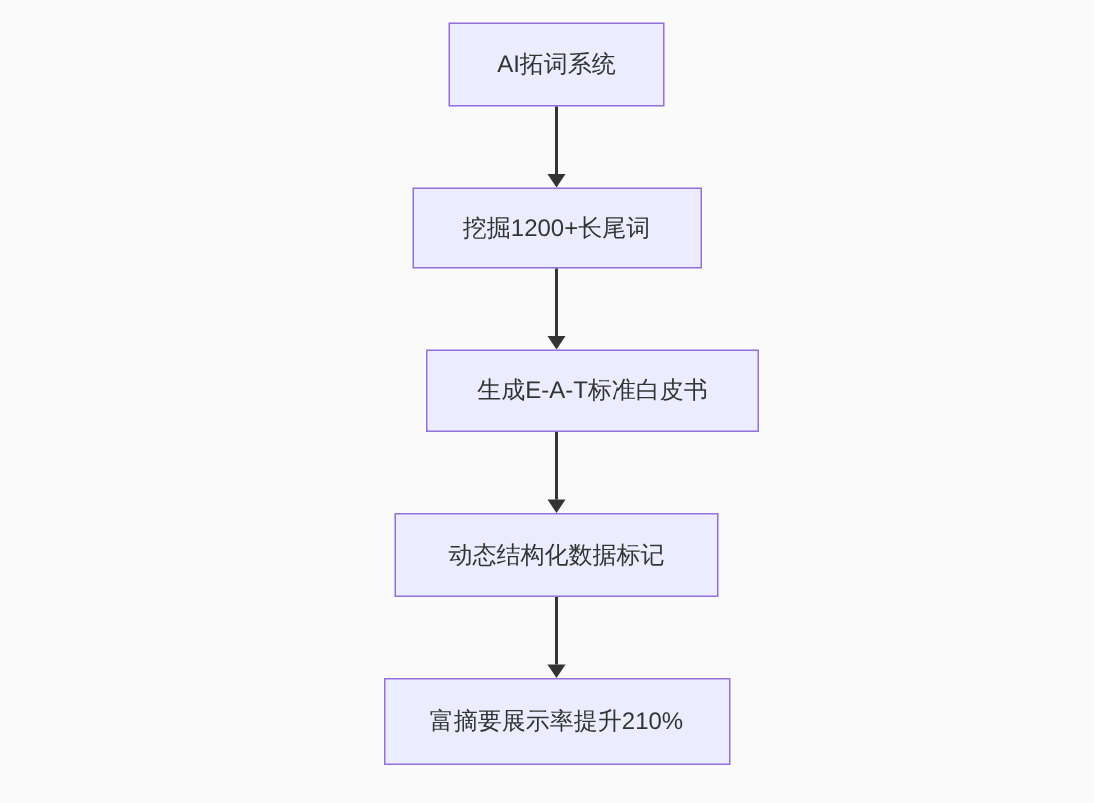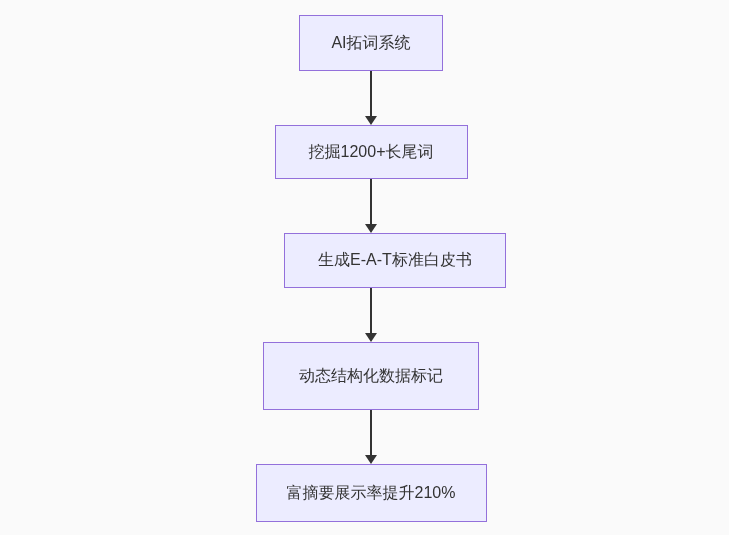--- a/index.html
+++ b/index.html
@@ -42,21 +42,21 @@
     align-items: center;
     justify-content: center;
     color: var(--text);
     font-size: 16px;
     white-space: nowrap;
     border-radius: 0;
   }
   .n1 { width: 144px; height: 56px; }
   .n2 { width: 193px; height: 54px; }
   .n3 { width: 222px; margin-left: 48px; }
-  .n4 { width: 216px; height: 68px; }
+  .n4 { width: 216px; height: 56px; }
   .n5 { width: 231px; height: 58px; }
   .arrow {
     height: 54px;
     display: flex;
     flex-direction: column;
     align-items: center;
   }
   .arrow .line {
     width: 2px;
     flex: 1;

